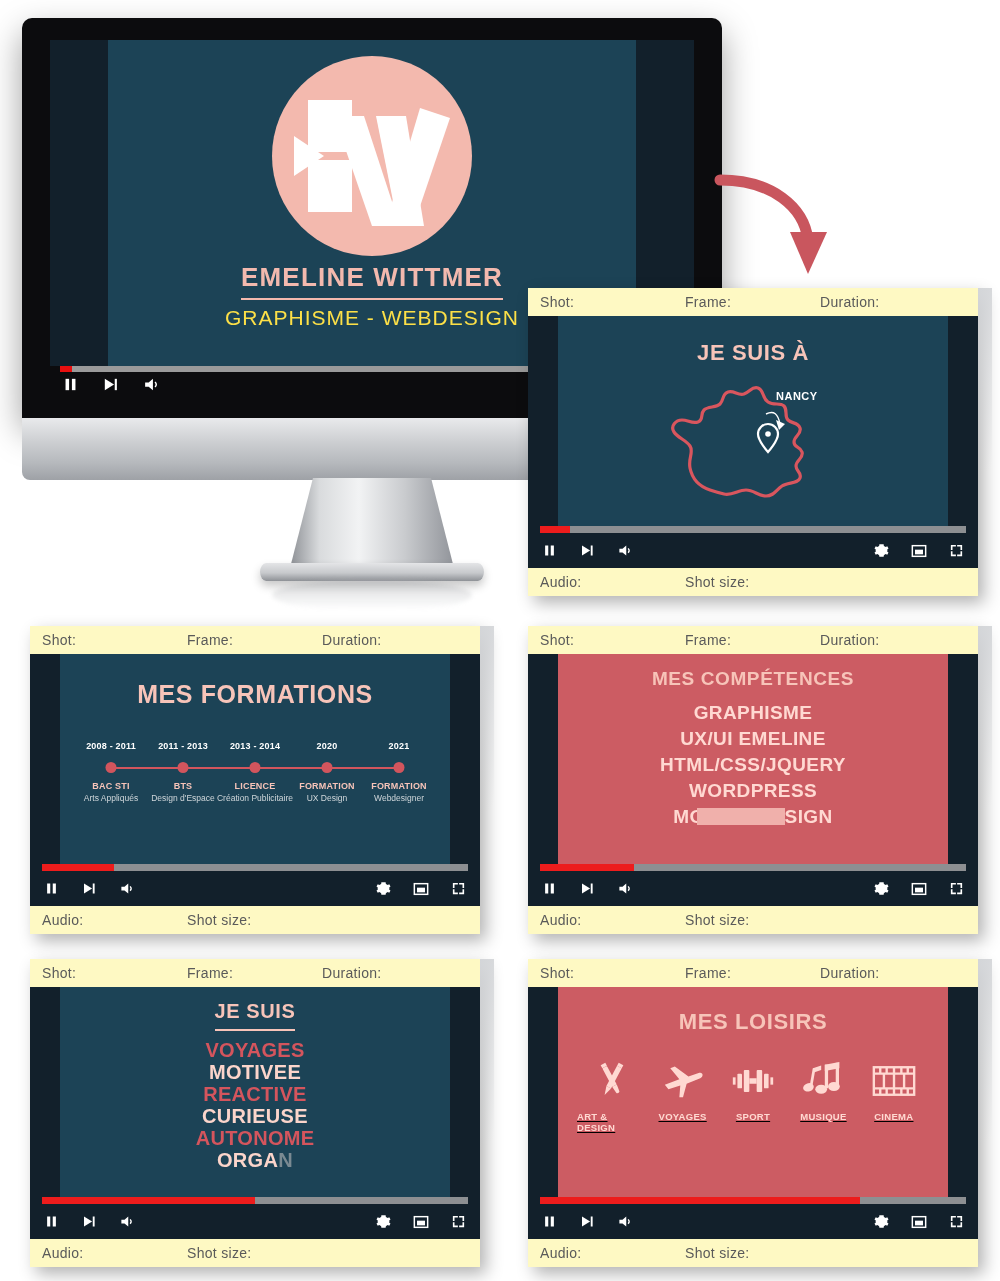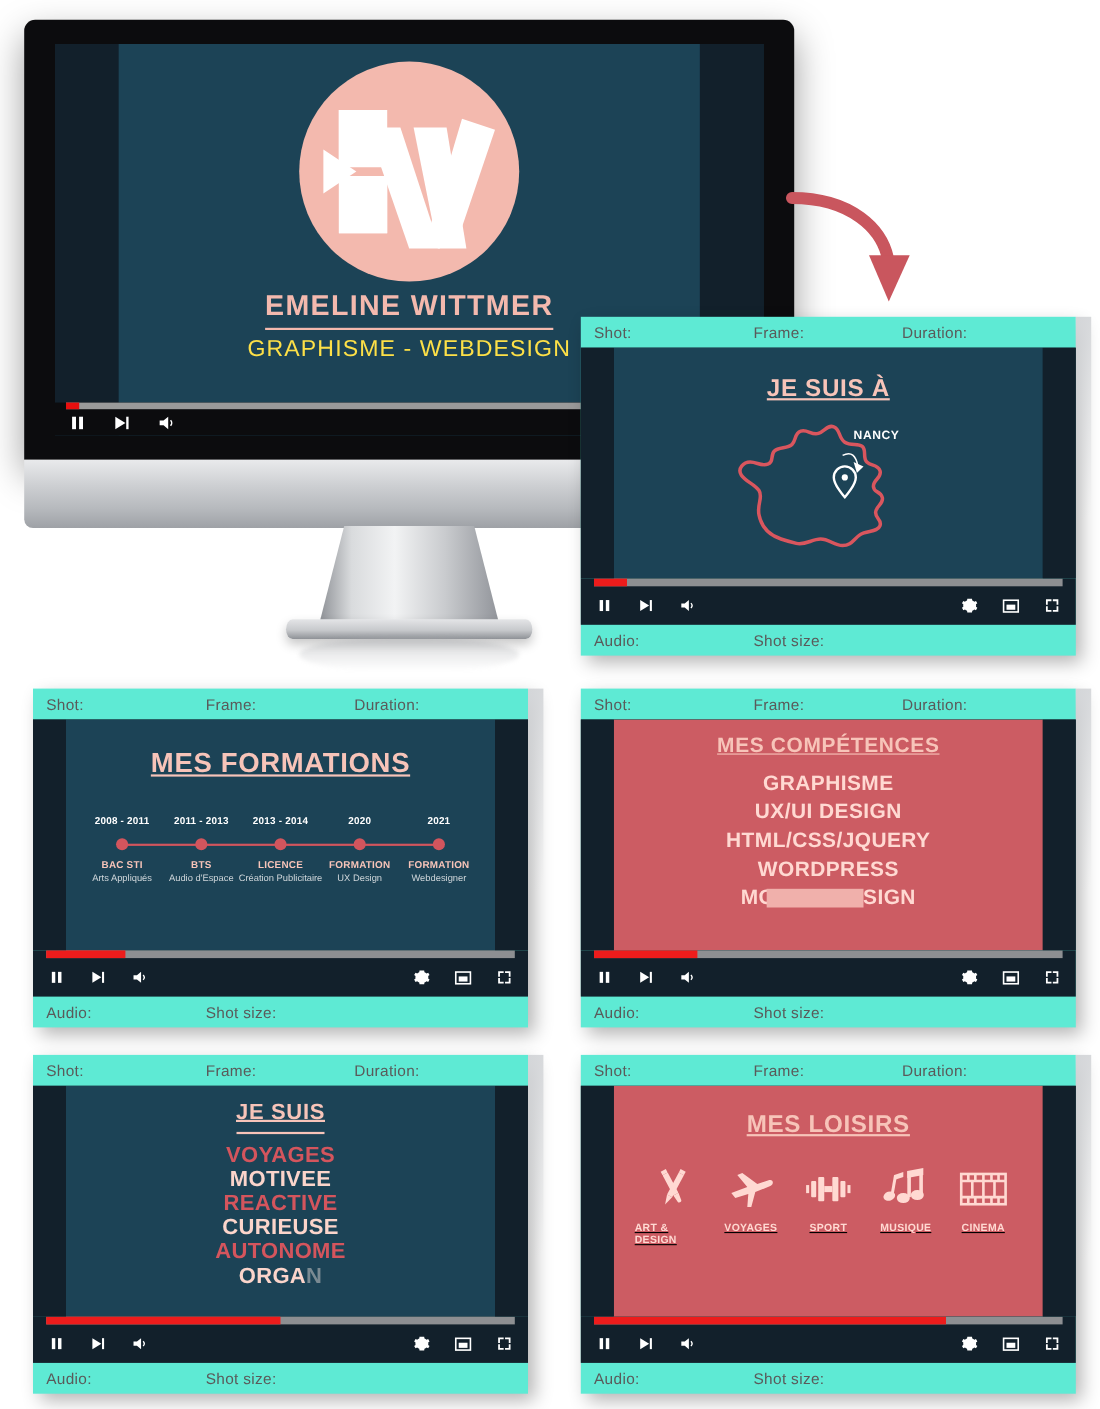--- a/index.html
+++ b/index.html
@@ -75,21 +75,21 @@
   .imac-prog > i { display:block; height:100%; background:#e80f0f; width:2%; }
   .imac-ctrls {
     position:absolute; left:0; top:6px; width:644px; height:24px;
     display:flex; align-items:center; gap:22px; padding:0 12px;
   }
   .imac-ctrls .sp { flex: 1; }
 
   
   .card {
     position: absolute; width: 450px;
-    background: #5eead4;
+    background: #fef9c3;
     box-shadow: 6px 7px 16px rgba(0,0,0,.30);
   }
   .card .fold {
     position:absolute; right:-14px; top:0; width:14px; height:100%;
     background: linear-gradient(135deg, rgba(210,212,215,.95), rgba(255,255,255,0) 60%);
     pointer-events:none;
   }
   .card-meta {
     display:flex; height:28px; align-items:center;
     color:#5a5a5a; font-size:14px; letter-spacing:.3px;
@@ -125,21 +125,20 @@
     display:flex; align-items:center; padding: 0 14px; gap:22px;
   }
   .ctrls .spacer { flex:1; }
   .ico { display:block; }
   .ico svg { display:block; }
 
   
   .s-title {
     color:#f7c4b9; font-weight:700; letter-spacing:.6px;
     font-family:"Liberation Sans", sans-serif;
-    text-decoration:underline;
   }
   .t-suis   { font-size: 22px; margin-top: 24px; }
   .t-form   { font-size: 25px; margin-top: 26px; }
   .t-comp   { font-size: 19px; margin-top: 14px; }
   .t-jesuis { font-size: 20px; margin-top: 13px; border-bottom:2px solid #f7c4b9; padding-bottom:6px;}
   .t-lois   { font-size: 22px; margin-top: 22px; }
 
   
   .map-zone { position:relative; margin-top: 6px; width: 250px; height: 135px; }
   .nancy-label {
@@ -371,21 +370,21 @@
               <div class="tl-item">
                 <div class="tl-year">2008 - 2011</div>
                 <div class="tl-dot"></div>
                 <div class="tl-name">BAC STI</div>
                 <div class="tl-desc">Arts Appliqués</div>
               </div>
               <div class="tl-item">
                 <div class="tl-year">2011 - 2013</div>
                 <div class="tl-dot"></div>
                 <div class="tl-name">BTS</div>
-                <div class="tl-desc">Audio d'Espace</div>
+                <div class="tl-desc">Design d'Espace</div>
               </div>
               <div class="tl-item">
                 <div class="tl-year">2013 - 2014</div>
                 <div class="tl-dot"></div>
                 <div class="tl-name">LICENCE</div>
                 <div class="tl-desc">Création Publicitaire</div>
               </div>
               <div class="tl-item">
                 <div class="tl-year">2020</div>
                 <div class="tl-dot"></div>
@@ -457,21 +456,21 @@
       <span class="m2">Frame:</span>
       <span>Duration:</span>
     </div>
     <div class="screen">
       <div class="side l"></div>
       <div class="side r"></div>
       <div class="slide red">
         <div class="s-title t-comp">MES COMPÉTENCES</div>
         <div class="comp-list" id="comp-list">
             <div class="comp-item"><span>GRAPHISME</span></div>
-            <div class="comp-item"><span>UX/UI DESIGN</span></div>
+            <div class="comp-item"><span>UX/UI EMELINE</span></div>
             <div class="comp-item"><span>HTML/CSS/JQUERY</span></div>
             <div class="comp-item"><span>WORDPRESS</span></div>
             <div class="comp-item redacted"><span>MOTION DESIGN</span><span class="mask"></span></div>
           </div>
       </div>
     </div>
     <div class="player">
       <div class="bar">
         <i class="pf" style="width: 22%;"></i>
       </div>

